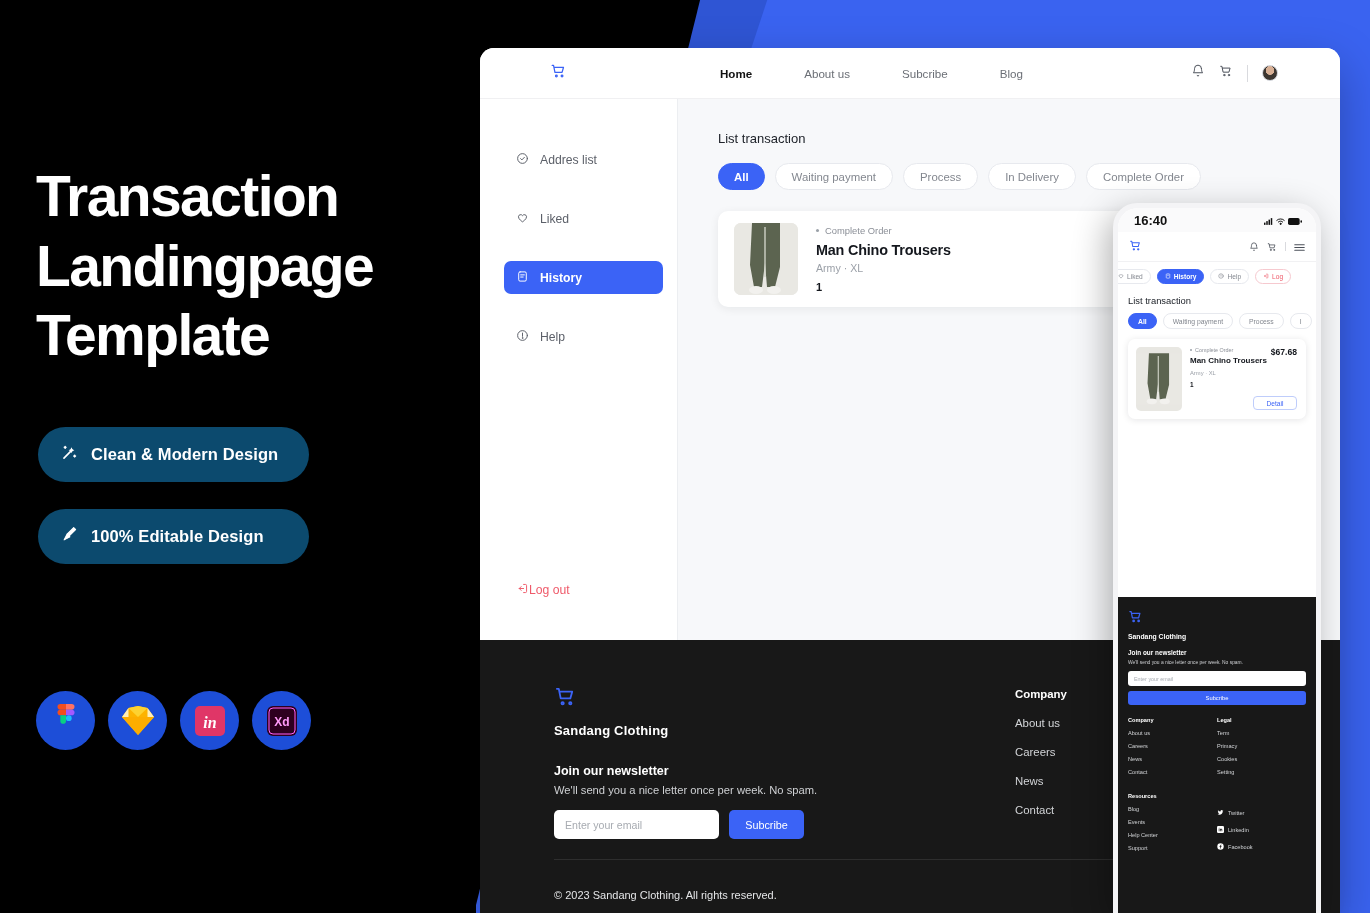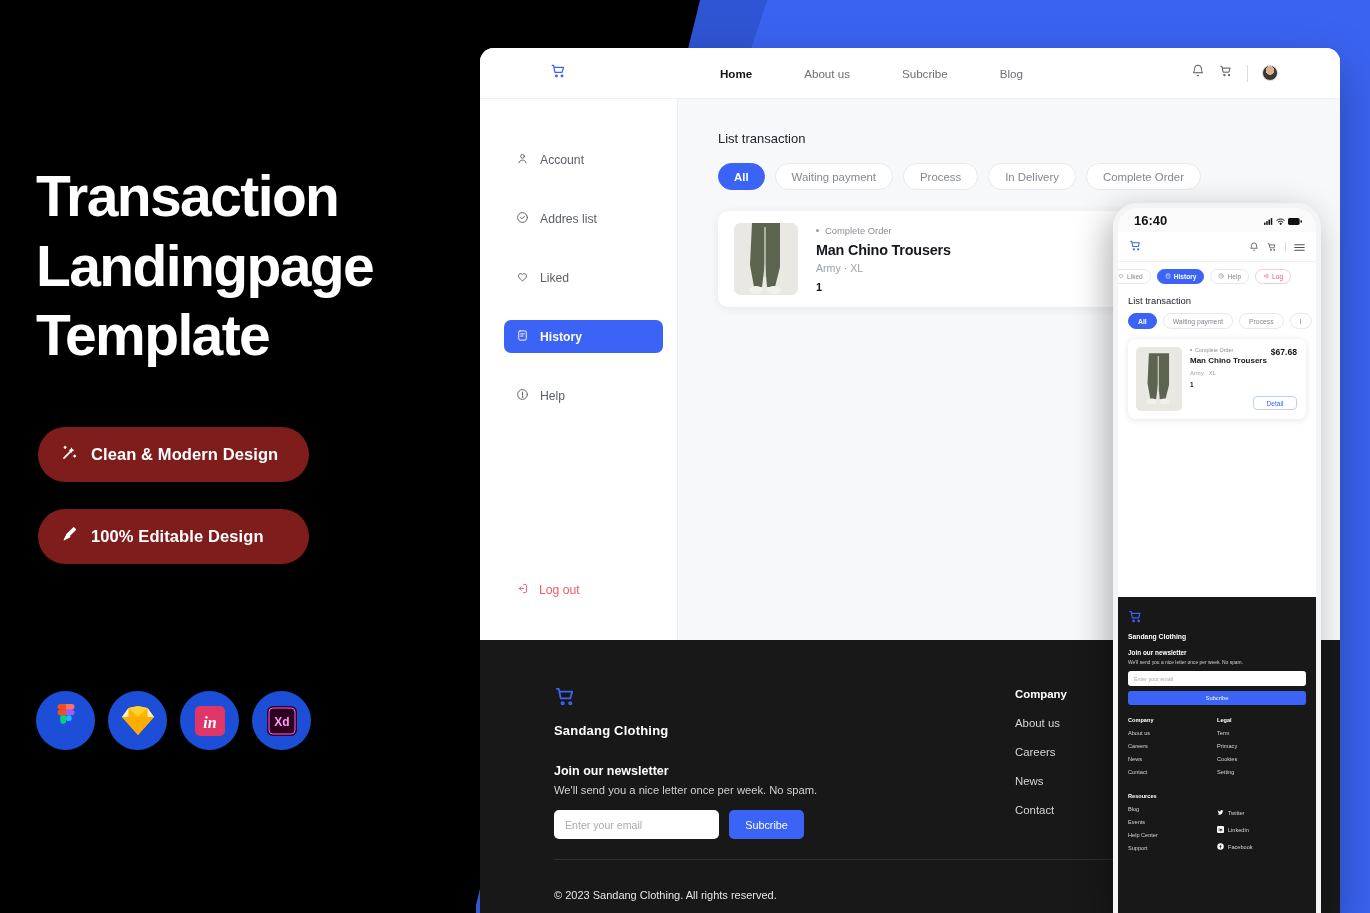--- a/index.html
+++ b/index.html
@@ -25,21 +25,21 @@
   .bg-black-left { position:absolute; top:0; left:0; width:476px; height:913px; background:#000; }
 
   
   .promo { position:absolute; left:0; top:0; width:476px; height:913px; color:#fff; }
   .promo-title {
     position:absolute; left:36px; top:162px; width:410px;
     font-size:57px; font-weight:700; line-height:1.22; letter-spacing:-1.6px;
   }
   .badges { position:absolute; left:38px; top:427px; display:flex; flex-direction:column; gap:27px; }
   .badge {
-    width:271px; height:55px; border-radius:28px; background:#7f1d1d;
+    width:271px; height:55px; border-radius:28px; background:#0c4a6e;
     display:flex; align-items:center; gap:12px; padding-left:22px;
     color:#fff; font-size:16.5px; font-weight:700; letter-spacing:.1px;
   }
   .badge svg { flex:none; }
   .apps { position:absolute; left:36px; top:691px; display:flex; gap:13px; }
   .app-circle {
     width:59px; height:59px; border-radius:50%; background:#1d4ed8;
     display:flex; align-items:center; justify-content:center;
   }
 
@@ -67,21 +67,21 @@
 
   .dbody { display:flex; height:541px; background:#fff; }
   .dside { width:198px; background:#fff; border-right:1px solid #eceef1; position:relative; padding-top:44px; }
   .side-item {
     display:flex; align-items:center; gap:11px; height:33px;
     margin:0 14px 26px 24px; padding-left:12px; border-radius:7px;
     font-size:12.2px; color:#5c6069;
   }
   .side-item.active { background:#3b63f6; color:#fff; font-weight:600; }
   .logout {
-    position:absolute; left:36px; bottom:42px; display:flex; align-items:center; gap:10px;
+    position:absolute; left:36px; bottom:42px; display:flex; align-items:center; 
     font-size:12.2px; color:#ef5a6a;
   }
   .dmain { flex:1; background:#f7f8fa; padding:32px 0 0 40px; }
   .main-title { font-size:13px; color:#20242b; margin-bottom:17px; }
   .chips { display:flex; gap:10px; }
   .chip {
     height:27px; padding:0 16px; border-radius:14px; background:#fff; border:1px solid #e7e9ee;
     display:flex; align-items:center; font-size:11.4px; color:#83878f;
   }
   .chip.active { background:#3b63f6; border-color:#3b63f6; color:#fff; font-weight:600; padding:0 15px; }
@@ -282,29 +282,20 @@
               <circle cx="17" cy="19" r="1.2"></circle>
           </svg>
         </span>
         <span class="dsep"></span>
         <span class="avatar"></span>
       </div>
     </div>
 
     <div class="dbody">
       <aside class="dside">
-        <div class="side-item">
-          <span>
-            <svg width="13" height="13" viewBox="0 0 24 24" fill="none" stroke="currentColor" stroke-width="1.8" stroke-linecap="round">
-              <circle cx="12" cy="8" r="3.4"></circle>
-                <path d="M5.5 20c.8-3.4 3.4-5 6.5-5s5.7 1.6 6.5 5"></path>
-            </svg>
-          </span>
-          <span>Account</span>
-        </div>
         <div class="side-item">
           <span>
             <svg width="13" height="13" viewBox="0 0 24 24" fill="none" stroke="currentColor" stroke-width="1.8" stroke-linecap="round" stroke-linejoin="round">
               <circle cx="12" cy="12" r="9"></circle>
                 <path d="M8.5 12.2l2.4 2.4 4.6-4.8"></path>
             </svg>
           </span>
           <span>Addres list</span>
         </div>
         <div class="side-item">

